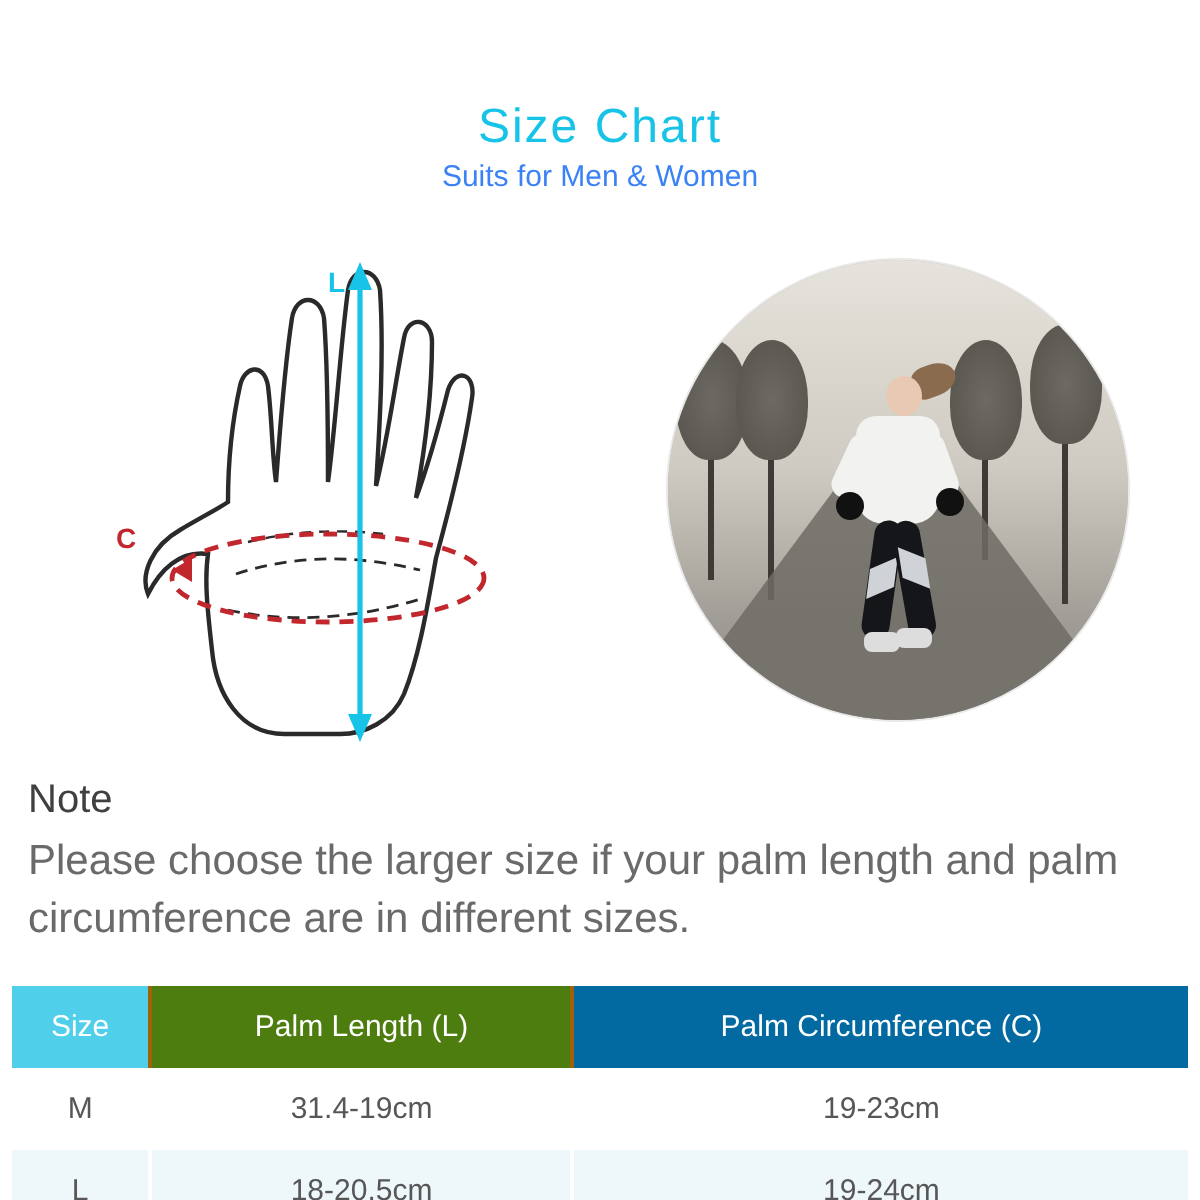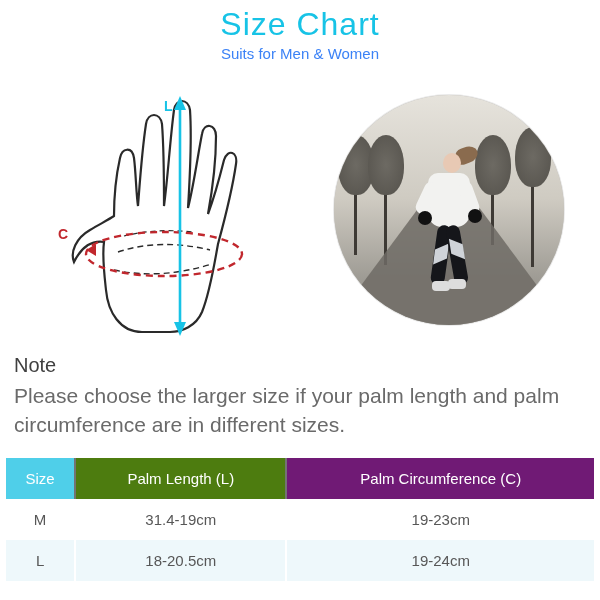--- a/index.html
+++ b/index.html
@@ -8,23 +8,24 @@
     height: 600px;
     background: #ffffff;
     font-family: Arial, Helvetica, sans-serif;
     overflow: hidden;
   }
   .header {
     text-align: center;
     padding-top: 6px;
   }
   .title {
-    font-size: 32px;
+    font-size: 24px;
     font-weight: 500;
     letter-spacing: 1px;
+    margin-top: 44px;
   }
   .subtitle {
     font-size: 15px;
     color: #3b82f6;
     margin-top: 2px;
   }
   .figures {
     display: flex;
     align-items: center;
     justify-content: space-between;
@@ -90,21 +91,21 @@
   .note-text { font-size: 21px; color:#6a6a6a; line-height:1.4; }
 
   table.size {
     width: calc(100% - 12px);
     margin: 18px 6px 0 6px;
     border-collapse: collapse;
     font-size: 15px;
   }
   table.size th {
     color:#fff; font-weight:500; padding:12px 4px; text-align:center;
-    border-right: 2px solid #737373;
+    border-right: 2px solid #a16207;
   }
   table.size th:last-child{ border-right:none; }
   table.size td {
     color:#575757; padding:12px 4px; text-align:center;
     border-right: 2px solid #fff;
   }
   table.size td:last-child{ border-right:none; }
   table.size tbody tr:nth-child(odd){ background:#ffffff; }
   table.size tbody tr:nth-child(even){ background:#eef8fb; }
 </style>
@@ -187,21 +188,21 @@
 <div class="note-block">
   <div class="note-title">Note</div>
   <div class="note-text">Please choose the larger size if your palm length and palm circumference are in different sizes.</div>
 </div>
 
 <table class="size">
   <thead>
     <tr>
       <th style="background: rgb(79, 207, 233);">Size</th>
       <th style="background: #4d7c0f;">Palm Length (L)</th>
-      <th style="background: #701a75;">Palm Circumference (C)</th>
+      <th style="background: #0369a1;">Palm Circumference (C)</th>
     </tr>
   </thead>
   <tbody>
     <tr>
       <td>M</td>
       <td>31.4-19cm</td>
       <td>19-23cm</td>
     </tr>
     <tr style="background: rgb(238, 248, 251);">
       <td>L</td>

